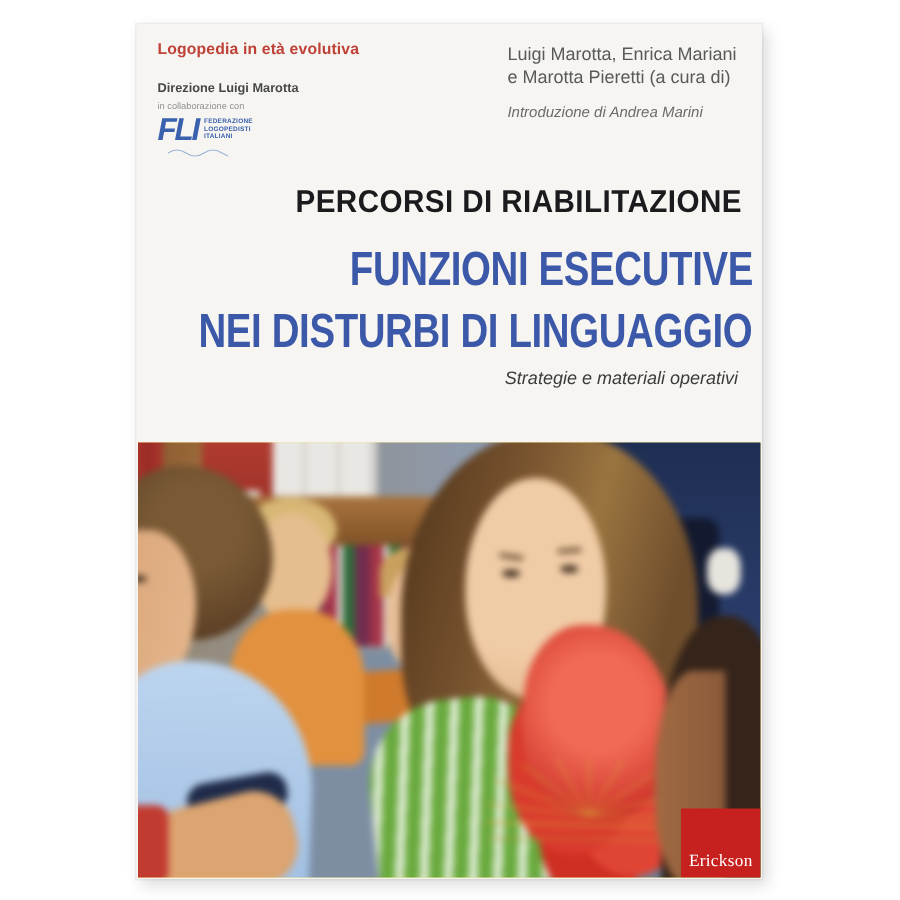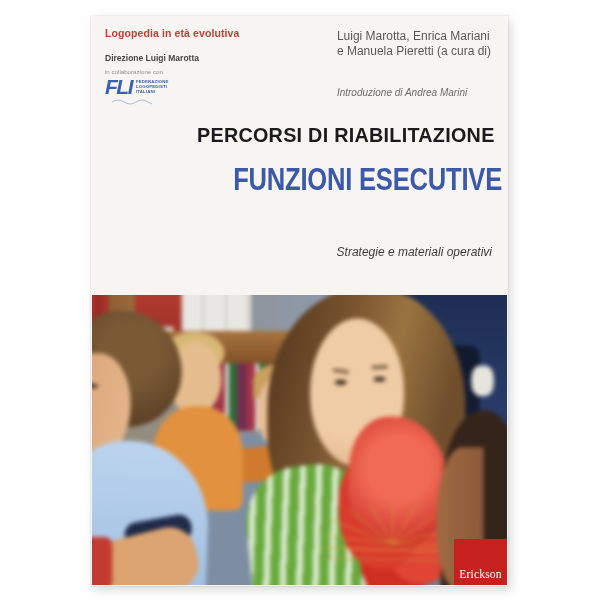--- a/index.html
+++ b/index.html
@@ -24,21 +24,21 @@
   .series-collab { margin-top: 5px; font-size: 7px; transform: scale(.88); transform-origin: left; color: var(--c-collab-gray, #8f8f8f); }
   .fli-logo { margin-top: 2px; display: flex; align-items: flex-start; }
   .fli-acronym { font-size: 21px; line-height: 20px; font-weight: 900; font-style: italic; letter-spacing: -1.5px; color: var(--c-fli-blue, #3a61ad); }
   .fli-lines { margin-left: 4px; margin-top: 3px; display: flex; flex-direction: column; }
   .fli-line { font-size: 6px; line-height: 5px; font-weight: bold; letter-spacing: .2px; color: var(--c-fli-blue, #3a61ad); transform: scale(.72); transform-origin: left top; white-space: nowrap; }
   .fli-squiggle { display: block; margin-left: 6px; margin-top: 1px; }
 
   
   .authors-block { position: absolute; right: 17px; top: 13px; text-align: left; }
   .author-line { font-size: 12px; line-height: 15px; color: var(--c-authors-gray, #595959); }
-  .intro-line { margin-top: 28px; font-size: 10px; font-style: italic; color: #6b6b6b; }
+  .intro-line { margin-top: 11px; font-size: 10px; font-style: italic; color: #6b6b6b; }
 
   
   .banner { position: absolute; right: 13px; top: 107px; text-align: center; }
   .banner span { display: inline-block; font-size: 21px; font-weight: 800; letter-spacing: .3px;
                  color: var(--c-banner-black, #1b1b1d); transform: scaleX(.94); transform-origin: right center; white-space: nowrap; }
 
   .book-title { position: absolute; right: 6px; top: 146px; text-align: right; }
   .book-title .t-line { line-height: 35px; }
   .book-title .t-line span { display: inline-block; font-size: 32px; font-weight: bold; letter-spacing: -.3px;
                  color: var(--c-title-blue, #3c58a8); transform: scaleX(.80); transform-origin: right center; white-space: nowrap; }
@@ -137,30 +137,31 @@
           <span class="fli-line">ITALIANI</span>
         </span>
       </div>
       <svg class="fli-squiggle" width="42" height="8" viewBox="0 0 42 8">
         <path d="M1,4 q6,-4 12,0 t12,0 t12,0 l4,2" stroke="#9db4d8" stroke-width="0.8" fill="none"></path>
       </svg>
     </div>
 
     <div class="authors-block">
       <div class="author-line">Luigi Marotta, Enrica Mariani</div>
-      <div class="author-line">e Manuela Pieretti (a cura di)</div>
+      <div class="author-line">e Marotta Pieretti (a cura di)</div>
       <div class="intro-line">Introduzione di Andrea Marini</div>
     </div>
 
     <div class="banner">
       <span>PERCORSI DI RIABILITAZIONE</span>
     </div>
 
     <div class="book-title">
       <div class="t-line"><span>FUNZIONI ESECUTIVE</span></div>
+      <div class="t-line"><span>NEI DISTURBI DI LINGUAGGIO</span></div>
     </div>
 
     <div class="subtitle">Strategie e materiali operativi</div>
 
     <div class="photo">
       <div class="scene">
         <div class="bg-base"></div>
         <div class="wood-vertical"></div>
         <div class="red-binders"></div>
         <div class="red-box"></div>

